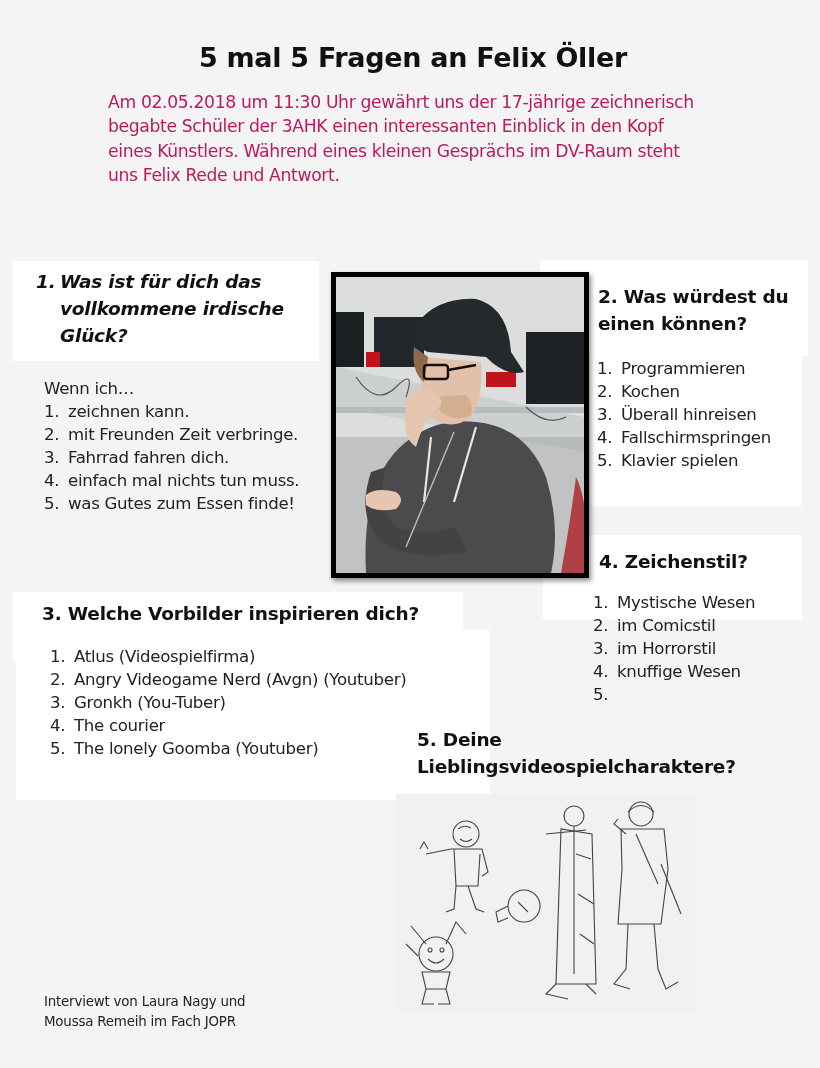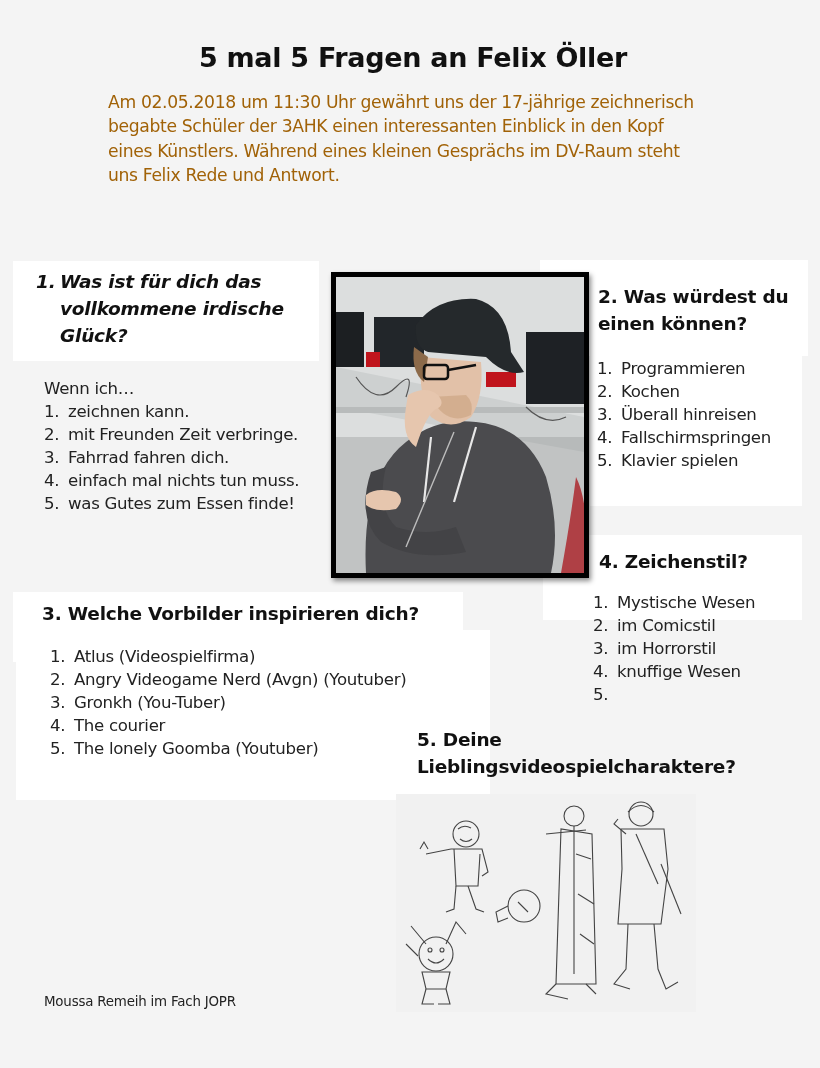--- a/index.html
+++ b/index.html
@@ -23,21 +23,21 @@
       font-weight: bold;
       font-size: 27px;
       letter-spacing: -0.3px;
       color: #111;
     }
     .intro {
       left: 108px; top: 90px; width: 640px;
       font-size: 17.2px;
       line-height: 24.3px;
       letter-spacing: -0.35px;
-      color: #a16207;
+      color: #be185d;
     }
     .box {
       position: absolute;
       background: #ffffff;
     }
     .q-title {
       position: absolute;
       font-weight: bold;
       font-size: 18.5px;
       line-height: 27px;
@@ -287,14 +287,15 @@
       <path d="M 225 35 L 268 35 L 272 75 L 265 130 L 222 130 L 226 75 Z"></path>
       <path d="M 230 40 L 218 30 L 222 25"></path>
       <path d="M 265 70 L 285 120"></path>
       <path d="M 232 130 L 230 175 L 218 190 L 234 195 M 258 130 L 262 175 L 270 195 L 282 188"></path>
       <path d="M 240 40 L 262 90"></path>
     </g>
   </svg>
 </div>
 
 <div class="abs footer">
+  <div>Interviewt von Laura Nagy und</div>
   <div>Moussa Remeih im Fach JOPR</div>
 </div>
 
 </body></html>

